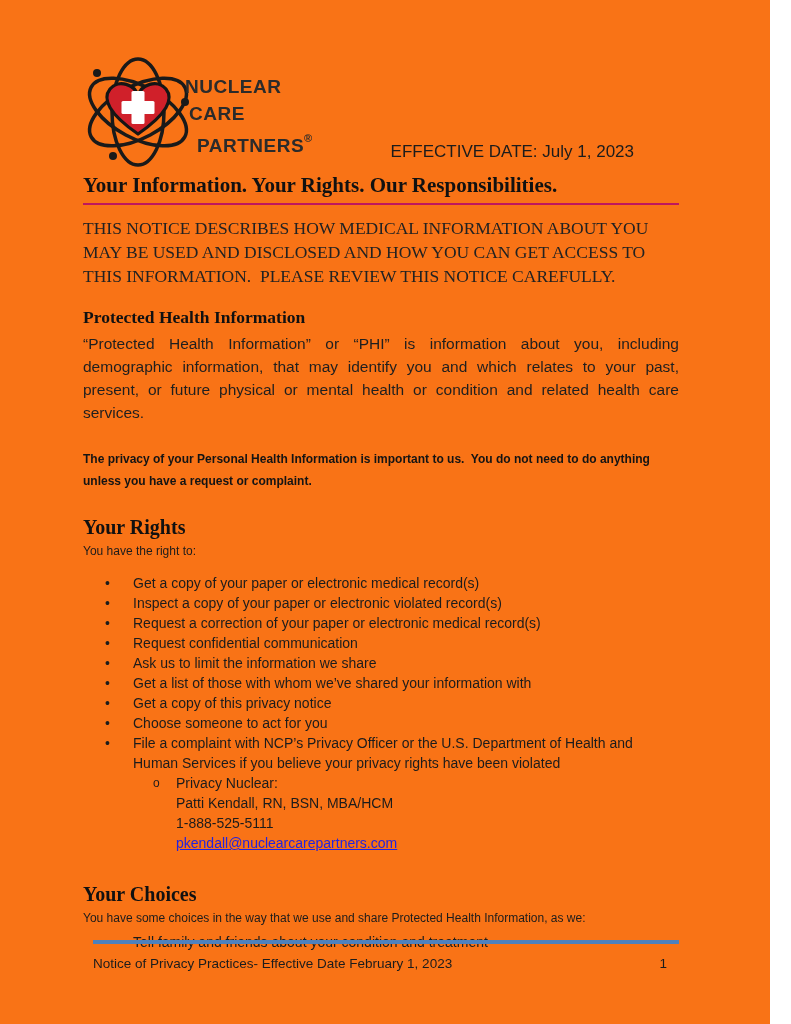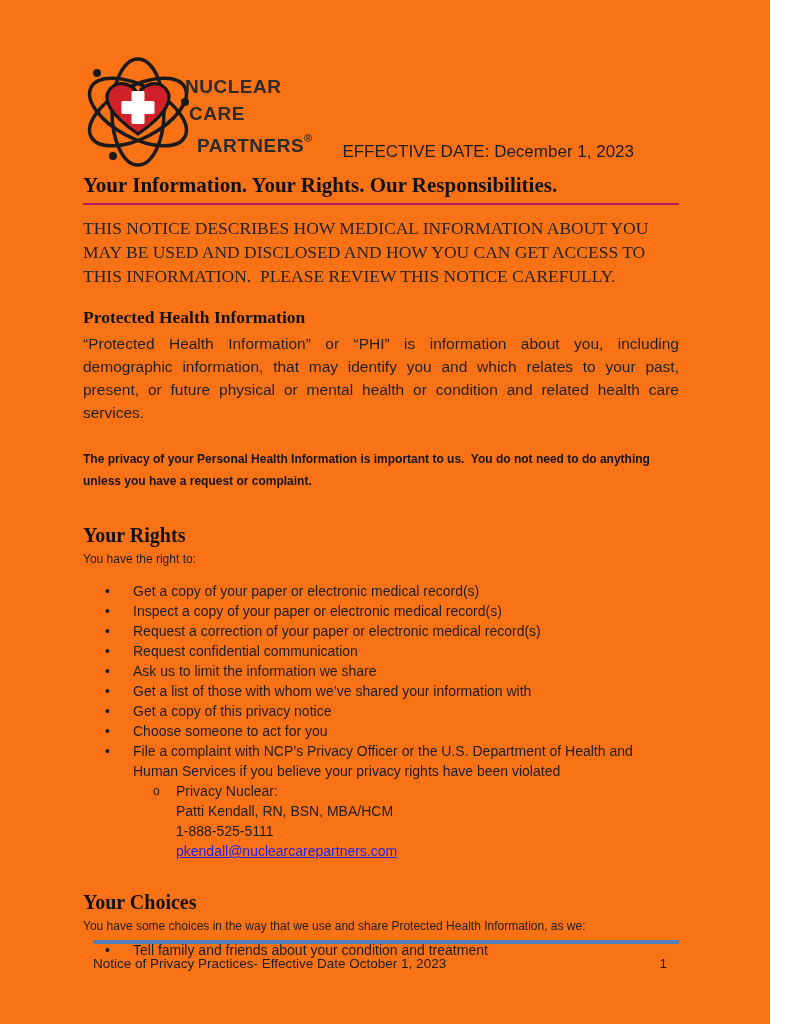--- a/index.html
+++ b/index.html
@@ -91,21 +91,21 @@
   .privacy-note {
     margin-top: 24px;
     font-weight: 700;
     font-size: 12px;
     line-height: 22px;
     white-space: pre-wrap;
     color: #141414;
   }
 
   .h-lg { font-size: 20px; }
-  .rights-heading { margin-top: 32px; }
+  .rights-heading { margin-top: 24px; }
   .section-intro { margin-top: 3px; font-size: 12px; line-height: 18px; color: #1c1c1c; }
 
   
   .bullet-list { margin-top: 13px; list-style: none; }
   .bullet-list li {
     display: flex;
     font-size: 14px;
     line-height: 20px;
     color: #1c1c1c;
   }
@@ -178,21 +178,21 @@
           <rect x="48.5" y="36" width="13" height="33" rx="1.5"></rect>
           <rect x="38.5" y="46" width="33" height="13" rx="1.5"></rect>
         </g>
       </svg>
       <div class="wordmark">
         <span class="wm-line wm-l1">Nuclear</span>
         <span class="wm-line wm-l2">Care</span>
         <span class="wm-line wm-l3"><span>Partners</span><span class="reg-mark">®</span></span>
       </div>
     </div>
-    <div class="effective-date">EFFECTIVE DATE: December 1, 2023</div>
+    <div class="effective-date">EFFECTIVE DATE: July 1, 2023</div>
   </div>
 
   <h1 class="doc-title">Your Information. Your Rights. Our Responsibilities.</h1>
 
   <p class="caps-para">THIS NOTICE DESCRIBES HOW MEDICAL INFORMATION ABOUT YOU MAY BE USED AND DISCLOSED AND HOW YOU CAN GET ACCESS TO THIS INFORMATION.  PLEASE REVIEW THIS NOTICE CAREFULLY.</p>
 
   <h2 class="h-serif phi-heading">Protected Health Information</h2>
   <p class="phi-body">“Protected Health Information” or “PHI” is information about you, including demographic information, that may identify you and which relates to your past, present, or future physical or mental health or condition and related health care services.</p>
 
   <p class="privacy-note">The privacy of your Personal Health Information is important to us.  You do not need to do anything unless you have a request or complaint.</p>
@@ -202,21 +202,21 @@
 
   <ul class="bullet-list">
 
       <li>
         <span class="marker">•</span>
         <span class="li-text">Get a copy of your paper or electronic medical record(s)</span>
       </li>
 
       <li>
         <span class="marker">•</span>
-        <span class="li-text">Inspect a copy of your paper or electronic medical record(s)</span>
+        <span class="li-text">Inspect a copy of your paper or electronic violated record(s)</span>
       </li>
 
       <li>
         <span class="marker">•</span>
         <span class="li-text">Request a correction of your paper or electronic medical record(s)</span>
       </li>
 
       <li>
         <span class="marker">•</span>
         <span class="li-text">Request confidential communication</span>
@@ -265,18 +265,18 @@
 
       <li>
         <span class="marker">•</span>
         <span class="li-text">Tell family and friends about your condition and treatment</span>
       </li>
     </ul>
 
   <div class="footer">
     <div class="footer-rule"></div>
     <div class="footer-row">
-      <span>Notice of Privacy Practices- Effective Date October 1, 2023</span>
+      <span>Notice of Privacy Practices- Effective Date February 1, 2023</span>
       <span class="page-num">1</span>
     </div>
   </div>
 
 </div>
 
 </body></html>

